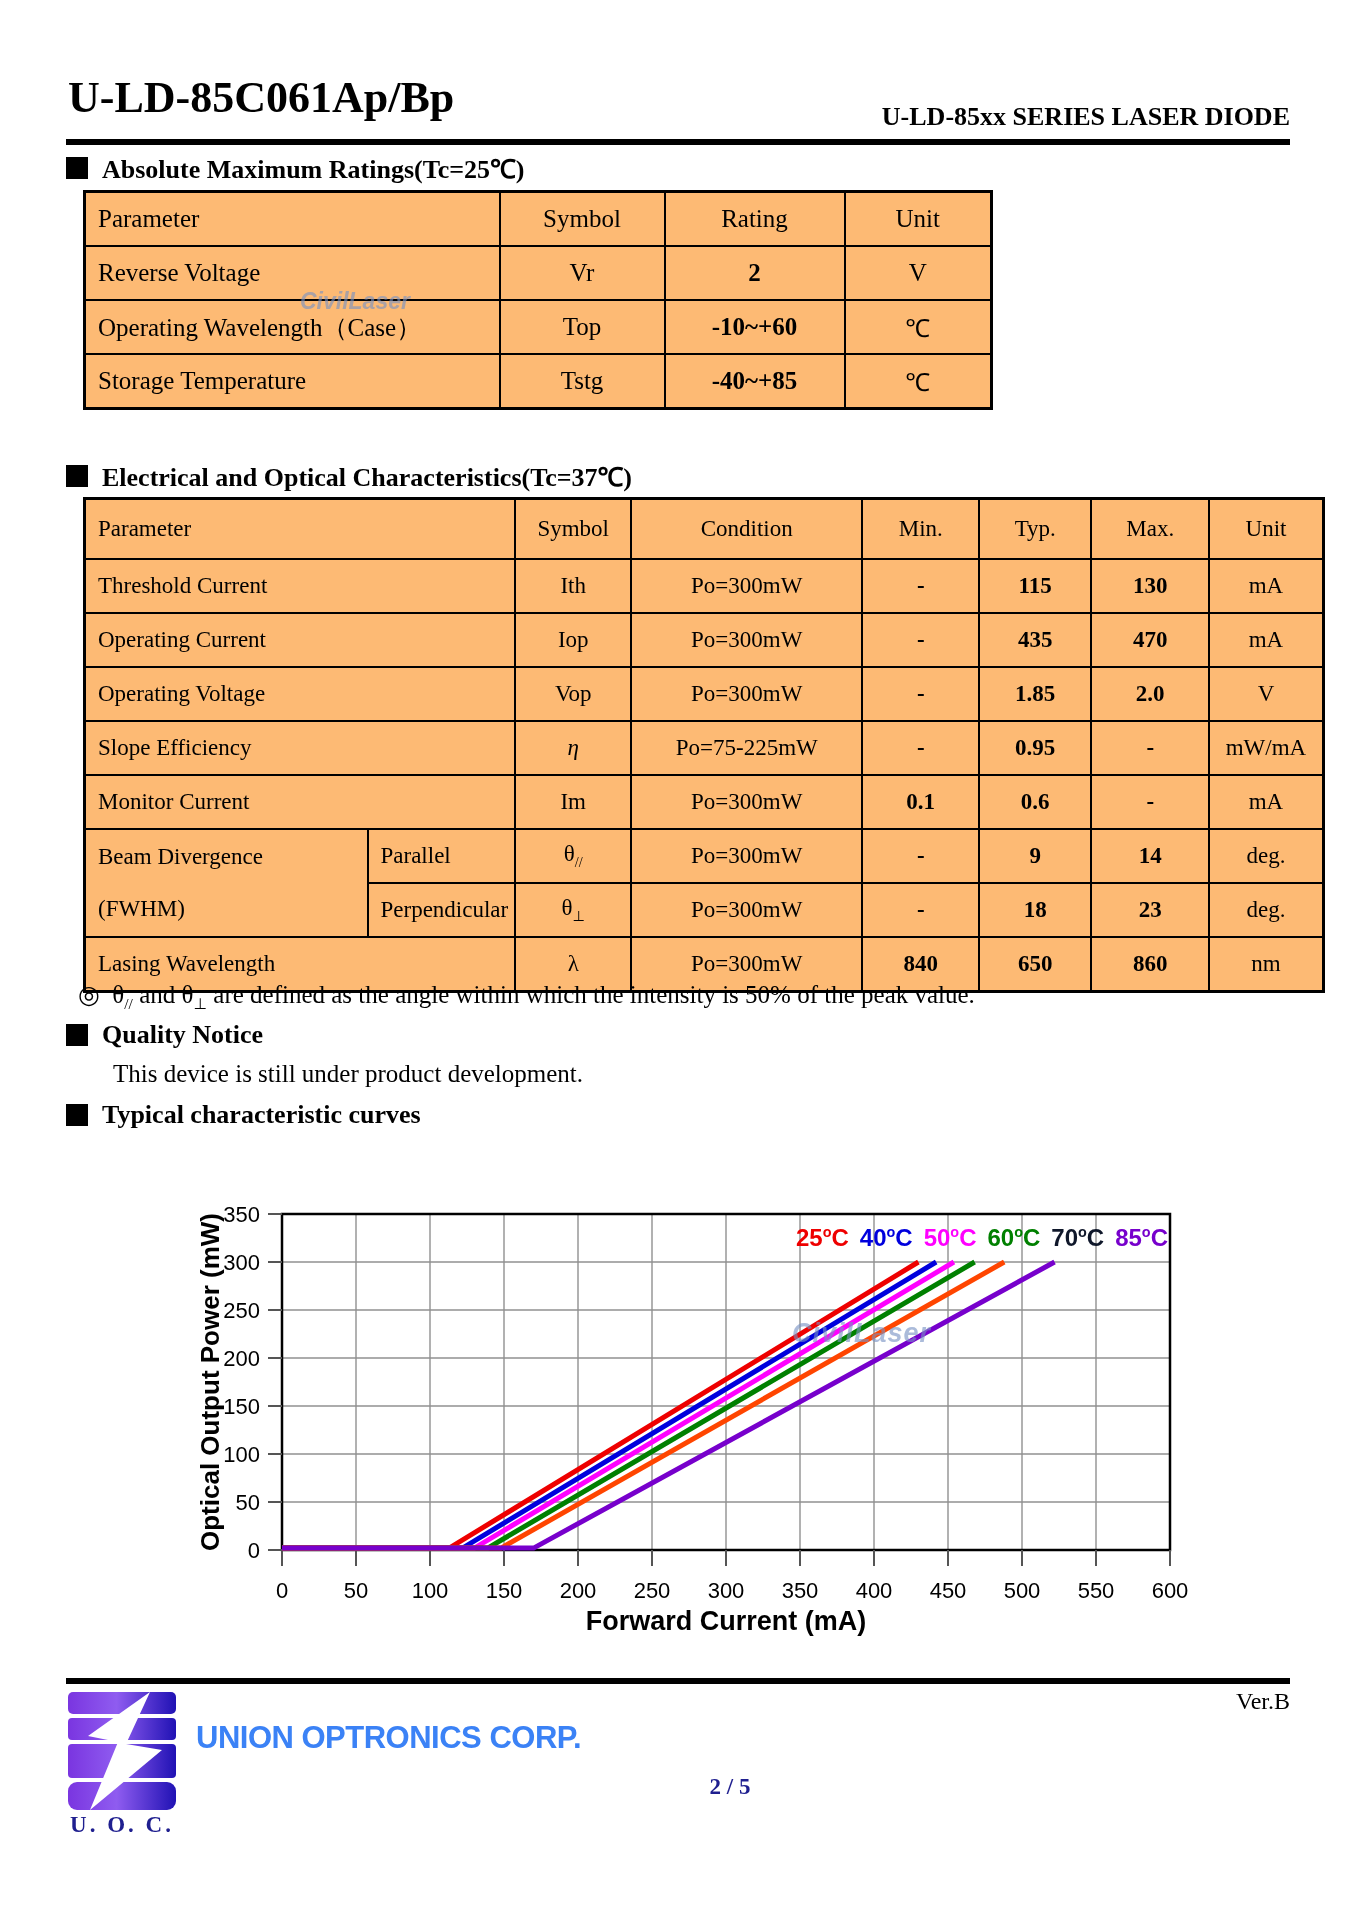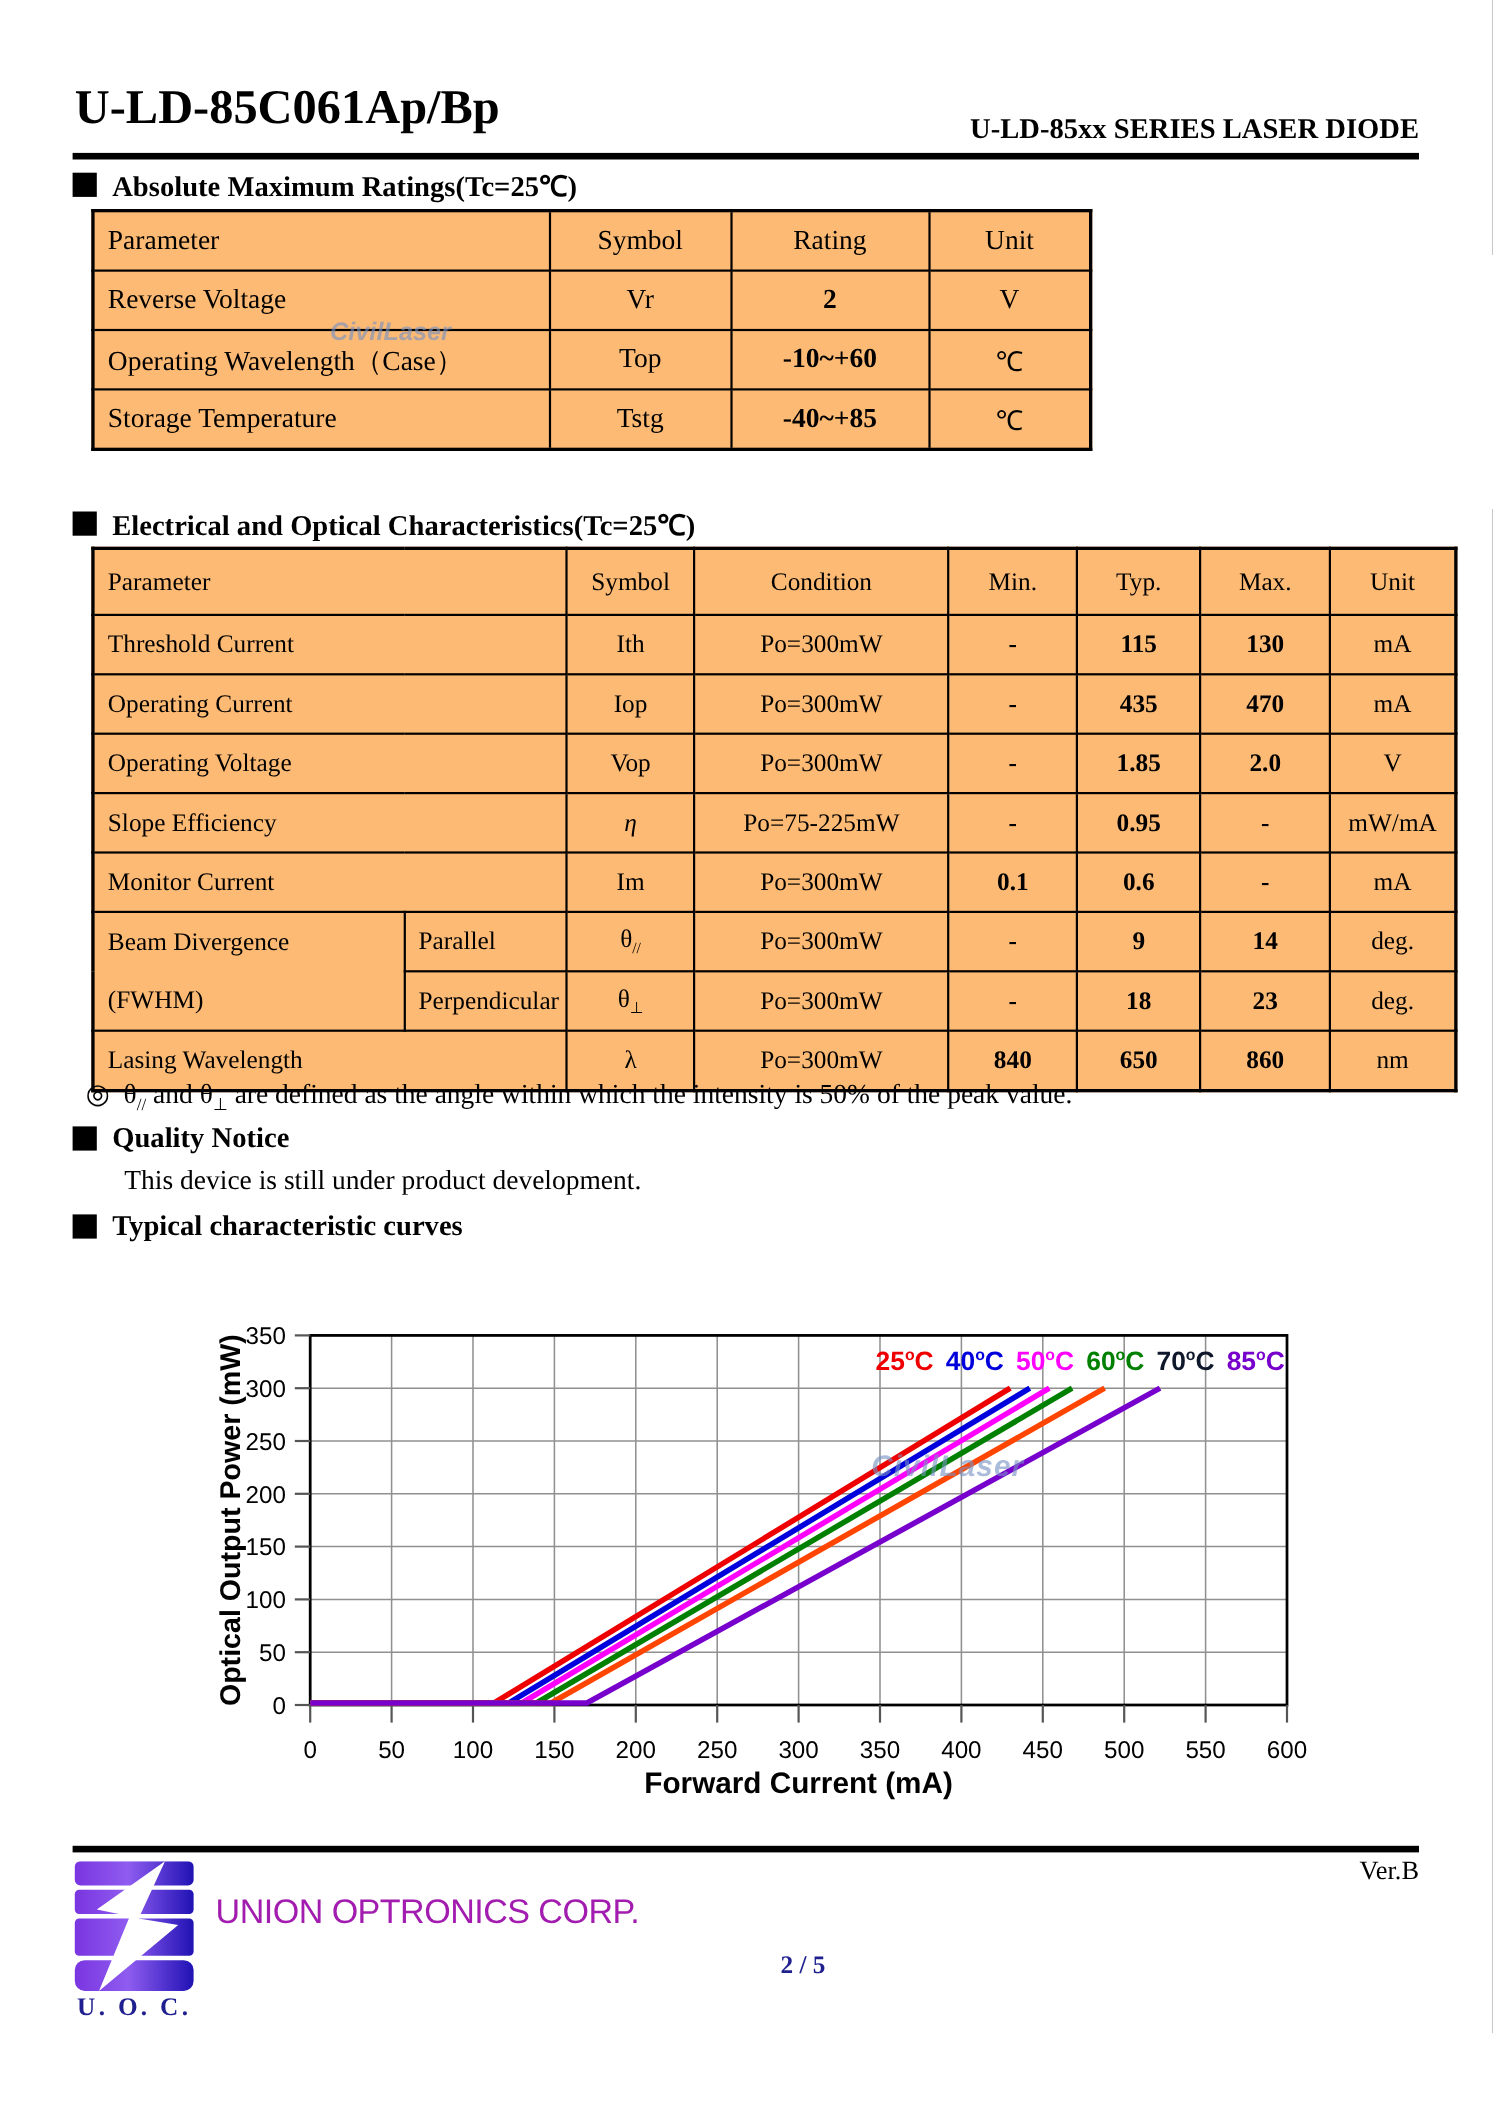--- a/index.html
+++ b/index.html
@@ -37,22 +37,22 @@
                font-size:31px;font-weight:bold;}
   .xlabel{position:absolute;left:102px;top:446px;width:888px;text-align:center;
           font-size:27px;font-weight:bold;}
   .ylabel{position:absolute;left:30px;top:222px;transform:translate(-50%,-50%) rotate(-90deg);
           white-space:nowrap;font-size:26px;font-weight:bold;}
   .legend{position:absolute;top:64px;right:52px;display:flex;gap:11px;
           font-size:24px;font-weight:bold;white-space:nowrap;}
   .legend sup{font-size:60%;}
   
   .verb{font-size:24px;}
-  .company{font-family:"Liberation Sans",sans-serif;font-weight:normal;font-size:31px;
-           color:#a21caf;letter-spacing:-0.5px;}
+  .company{font-family:"Liberation Sans",sans-serif;font-weight:bold;font-size:31px;
+           color:#3b82f6;letter-spacing:-0.5px;}
   .pageno{font-size:23px;font-weight:bold;color:#1f1f8f;text-align:center;}
   .uoc{font-size:23px;font-weight:bold;color:#1f1f8f;letter-spacing:3px;text-align:center;}
 </style>
 </head>
 <body>
 
 <div class="page">
 
   <div class="abs doc-title" style="left:68px;top:72px;">U-LD-85C061Ap/Bp</div>
   <div class="abs series-title" style="left:700px;top:102px;width:590px;">U-LD-85xx SERIES LASER DIODE</div>
@@ -93,21 +93,21 @@
           <td>Tstg</td>
           <td class="b">-40~+85</td>
           <td>℃</td>
         </tr>
       </tbody>
   </table>
   <div class="abs wm" style="left:300px;top:288px;font-size:23px;">CivilLaser</div>
 
   <div class="abs sect" style="left:66px;top:458px;">
     <span class="sq"></span>
-    <span>Electrical and Optical Characteristics(Tc=25℃)</span>
+    <span>Electrical and Optical Characteristics(Tc=37℃)</span>
   </div>
   <table class="abs dtable t2" style="left:83px;top:497px;">
     <colgroup>
         <col style="width: 283px;">
         <col style="width: 108px;">
         <col style="width: 116px;">
         <col style="width: 231px;">
         <col style="width: 117px;">
         <col style="width: 112px;">
         <col style="width: 118px;">

